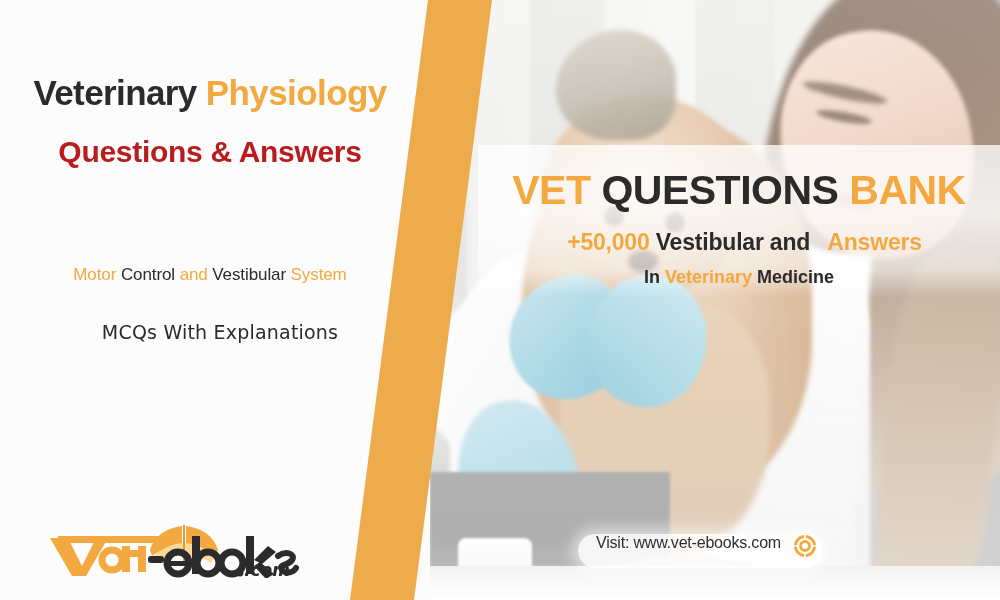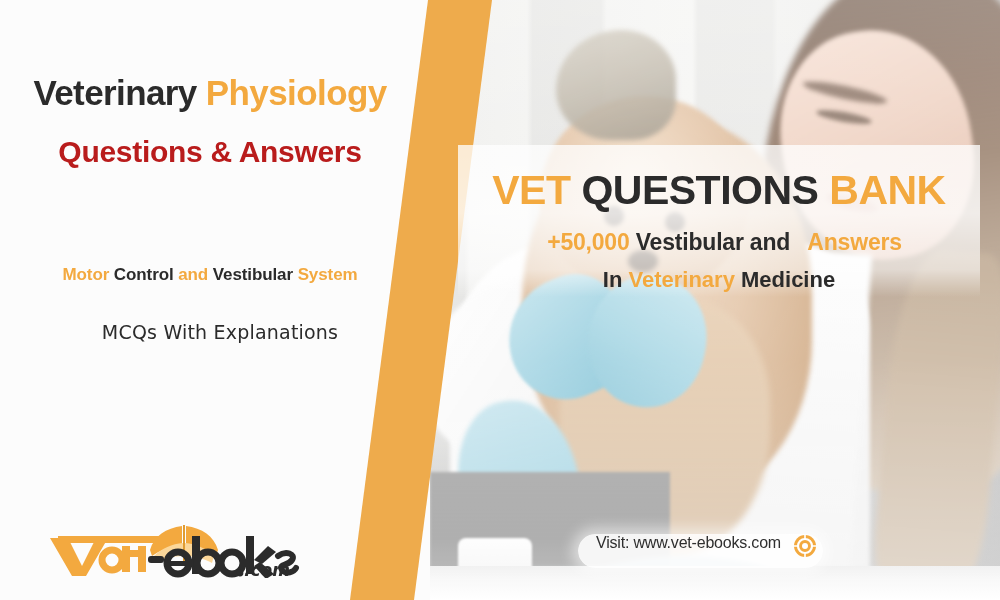--- a/index.html
+++ b/index.html
@@ -306,21 +306,21 @@
     top: 110px; left: 0; right: 0;
     font-size: 30px;
     font-weight: bold;
     letter-spacing: -0.3px;
     color: #b91c1c;
   }
   .subject {
     position: absolute;
     top: 240px; left: 0; right: 0;
     font-size: 17px;
-    font-weight: bold;
+    font-weight: normal;
     color: #2b2b2b;
     letter-spacing: -0.1px;
   }
   .subject .hl { color: #f3a93f; }
   .mcq {
     position: absolute;
     top: 296px; left: 0; right: 0;
     font-size: 19px;
     font-weight: normal;
     color: #2b2b2b;
@@ -336,21 +336,21 @@
     top: 516px;
     width: 260px;
     height: 62px;
     z-index: 7;
     text-align: center;
   }
 
   
   .overlay {
     position: absolute;
-    left: 458px; top: 145px;
+    left: 478px; top: 145px;
     width: 522px; height: 152px;
     z-index: 5;
     background: linear-gradient(180deg, rgba(255,255,255,0.76) 0%, rgba(255,255,255,0.80) 45%, rgba(255,255,255,0.55) 82%, rgba(255,255,255,0.0) 100%);
     text-align: center;
   }
   .ov-line1 {
     position: absolute;
     top: 22px; left: 0; right: 0;
     font-size: 41px;
     font-weight: bold;
@@ -365,21 +365,21 @@
     font-size: 23px;
     font-weight: bold;
     color: #2b2b2b;
     letter-spacing: -0.2px;
     white-space: nowrap;
   }
   .ov-line2 .hl { color: #f3a93f; margin-left: 11px; }
   .ov-line3 {
     position: absolute;
     top: 122px; left: 0; right: 0;
-    font-size: 22px;
+    font-size: 18px;
     font-weight: bold;
     color: #2b2b2b;
     white-space: nowrap;
   }
   .ov-line3 .hl { color: #f3a93f; }
 
   
   .visit-pill {
     position: absolute;
     left: 578px; top: 534px;

